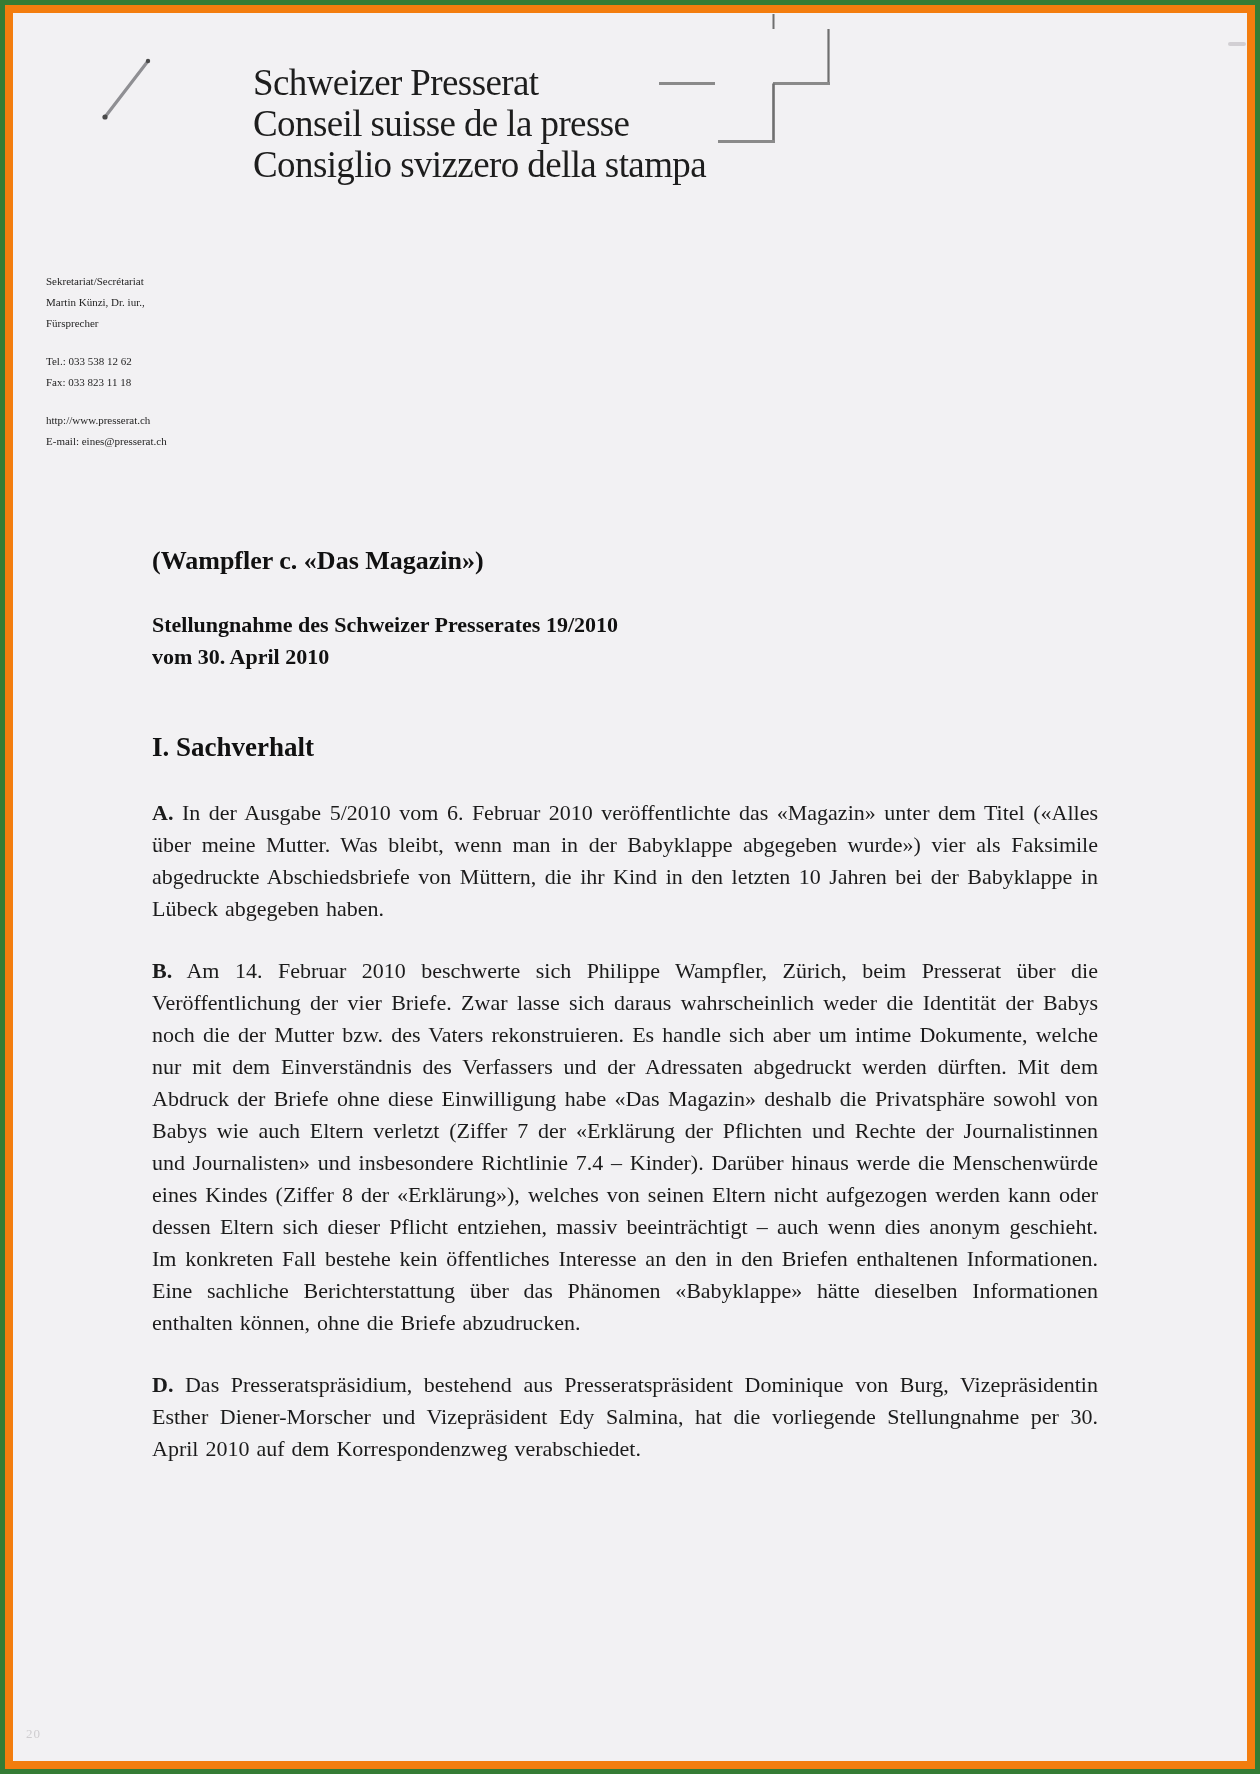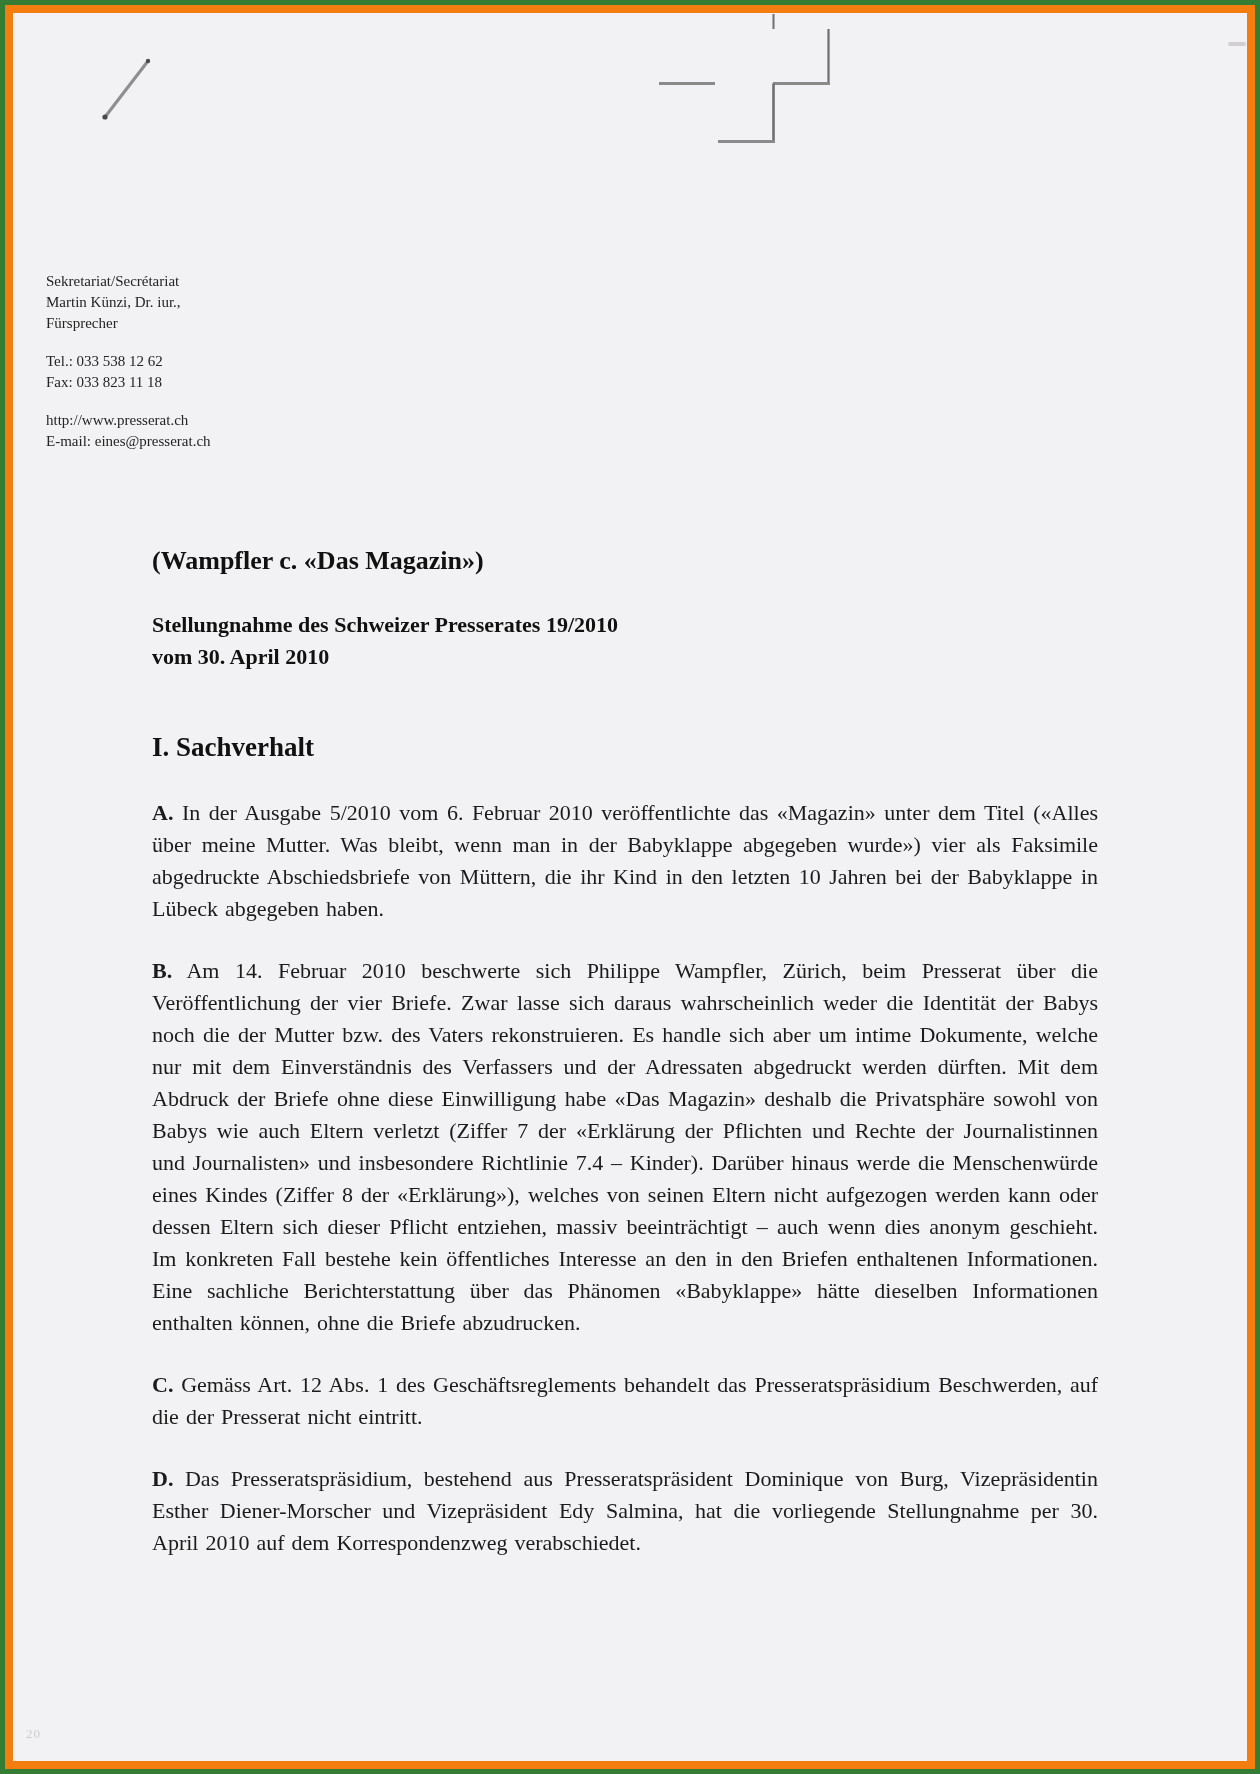--- a/index.html
+++ b/index.html
@@ -23,21 +23,21 @@
   .org-block{
     position:absolute;left:253px;top:62px;
     font-size:37px;line-height:41px;color:#1d1d1d;
     letter-spacing:-0.6px;white-space:nowrap;
   }
   .logo-mark{position:absolute;left:655px;top:8px;}
   .smudge{position:absolute;left:1228px;top:42px;width:18px;height:4px;
     background:#c9c7ca;border-radius:2px;opacity:.8;}
   .sender-block{
     position:absolute;left:46px;top:271px;
-    font-size:15px;line-height:21px;color:#242424;
+    font-size:11px;line-height:21px;color:#242424;
   }
   .sender-group{margin:0 0 17px 0;}
   
   .doc{
     position:absolute;left:152px;top:545px;width:946px;
     color:#1b1b1b;
   }
   .title{
     margin:0 0 33px 0;
     font-size:26px;line-height:31px;font-weight:bold;color:#111;
@@ -69,20 +69,25 @@
 <div class="page">
   <div class="orange-frame"></div>
   <div class="paper"></div>
 
   <svg class="pen-mark" width="62" height="78" viewBox="0 0 62 78">
     <line x1="10" y1="67" x2="53" y2="11" stroke="#8f8f93" stroke-width="3.2" stroke-linecap="round"></line>
     <circle cx="10" cy="67" r="2.6" fill="#4a4a4a"></circle>
     <circle cx="53" cy="11" r="2.2" fill="#4a4a4a"></circle>
   </svg>
 
+  <div class="org-block">
+    <span class="line">Schweizer Presserat</span>
+    <span class="line">Conseil suisse de la presse</span>
+    <span class="line">Consiglio svizzero della stampa</span>
+  </div>
 
   <svg class="logo-mark" width="180" height="140" viewBox="0 0 180 140">
     <line x1="118.5" y1="6" x2="118.5" y2="21" stroke="#6f6f6f" stroke-width="2"></line>
     <line x1="173.5" y1="21" x2="173.5" y2="76" stroke="#6f6f6f" stroke-width="2.2"></line>
     <line x1="118" y1="75.5" x2="175" y2="75.5" stroke="#8a8a8a" stroke-width="3"></line>
     <line x1="118.5" y1="75.5" x2="118.5" y2="134" stroke="#6f6f6f" stroke-width="2.6"></line>
     <line x1="63" y1="133.5" x2="120" y2="133.5" stroke="#8a8a8a" stroke-width="3"></line>
     <line x1="4" y1="75.5" x2="60" y2="75.5" stroke="#8a8a8a" stroke-width="3"></line>
   </svg>
 
@@ -111,19 +116,18 @@
     <h2 class="subtitle">
       <span class="line">Stellungnahme des Schweizer Presserates 19/2010</span>
       <span class="line">vom 30. April 2010</span>
     </h2>
     <h3 class="section-heading">I. Sachverhalt</h3>
 
     <p class="body-para"><strong class="plabel">A.</strong> <span>In der Ausgabe 5/2010 vom 6. Februar 2010 veröffentlichte das «Magazin» unter dem Titel («Alles über meine Mutter. Was bleibt, wenn man in der Babyklappe abgegeben wurde») vier als Faksimile abgedruckte Abschiedsbriefe von Müttern, die ihr Kind in den letzten 10 Jahren bei der Babyklappe in Lübeck abgegeben haben.</span></p>
 
     <p class="body-para"><strong class="plabel">B.</strong> <span>Am 14. Februar 2010 beschwerte sich Philippe Wampfler, Zürich, beim Presserat über die Veröffentlichung der vier Briefe. Zwar lasse sich daraus wahrscheinlich weder die Identität der Babys noch die der Mutter bzw. des Vaters rekonstruieren. Es handle sich aber um intime Dokumente, welche nur mit dem Einverständnis des Verfassers und der Adressaten abgedruckt werden dürften. Mit dem Abdruck der Briefe ohne diese Einwilligung habe «Das Magazin» deshalb die Privatsphäre sowohl von Babys wie auch Eltern verletzt (Ziffer 7 der «Erklärung der Pflichten und Rechte der Journalistinnen und Journalisten» und insbesondere Richtlinie 7.4 – Kinder). Darüber hinaus werde die Menschenwürde eines Kindes (Ziffer 8 der «Erklärung»), welches von seinen Eltern nicht aufgezogen werden kann oder dessen Eltern sich dieser Pflicht entziehen, massiv beeinträchtigt – auch wenn dies anonym geschieht. Im konkreten Fall bestehe kein öffentliches Interesse an den in den Briefen enthaltenen Informationen. Eine sachliche Berichterstattung über das Phänomen «Babyklappe» hätte dieselben Informationen enthalten können, ohne die Briefe abzudrucken.</span></p>
 
-    <p class="body-para"><strong class="plabel">C.</strong> <span>Gemäss Art. 12 Abs. 1 des Geschäftsreglements behandelt das Presseratspräsidium Beschwerden, auf die der Presserat nicht eintritt.</span></p>
 
     <p class="body-para"><strong class="plabel">D.</strong> <span>Das Presseratspräsidium, bestehend aus Presseratspräsident Dominique von Burg, Vizepräsidentin Esther Diener-Morscher und Vizepräsident Edy Salmina, hat die vorliegende Stellungnahme per 30. April 2010 auf dem Korrespondenzweg verabschiedet.</span></p>
   </div>
 
   <div class="page-num">20</div>
 </div>
 
 </body></html>

